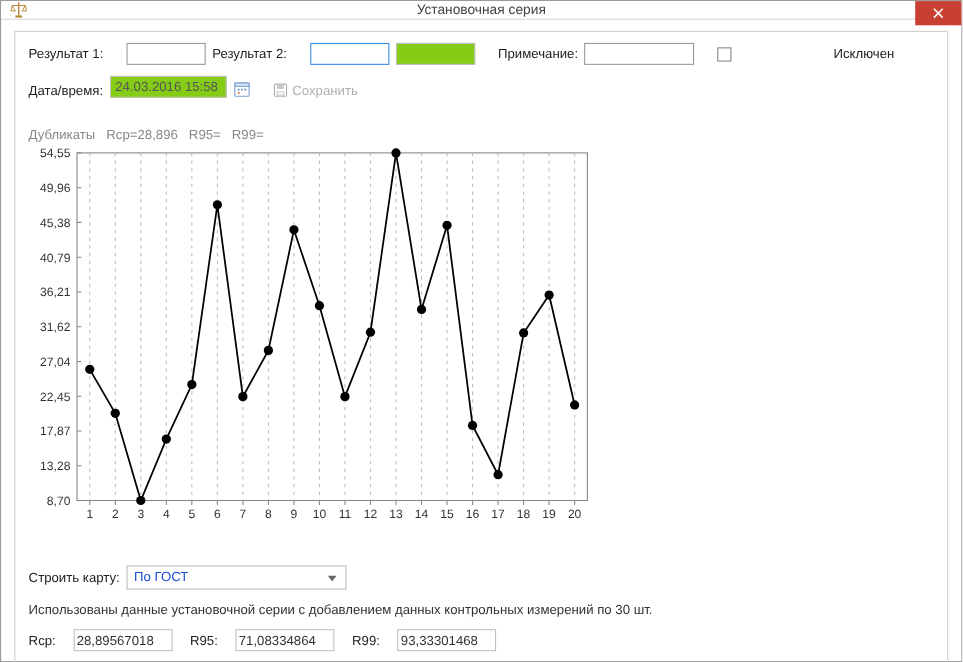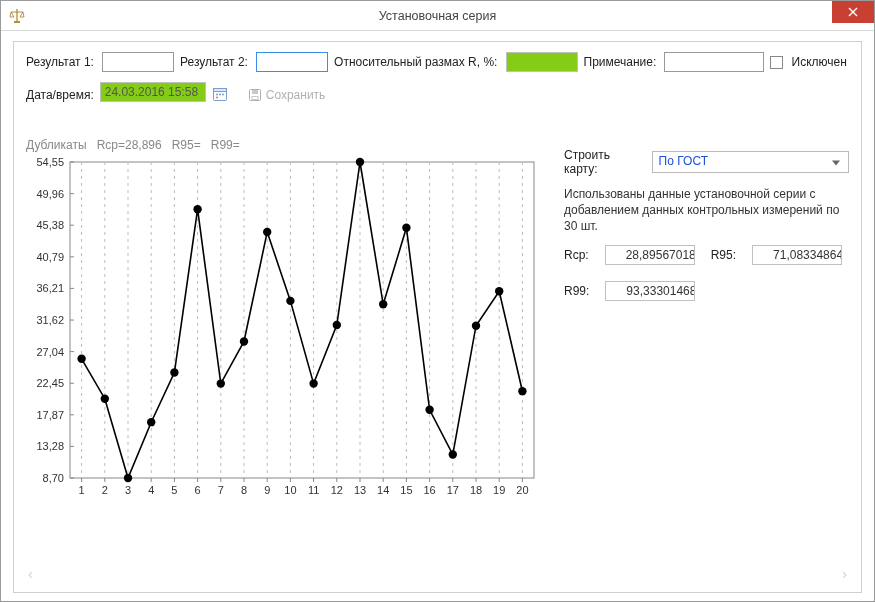--- a/index.html
+++ b/index.html
@@ -97,23 +97,23 @@
     width: 16px; height: 16px;
     display: inline-block;
   }
   .save-btn {
     display: inline-flex; align-items: center; gap: 4px;
     color: #b0b0b0;
     cursor: default;
     font-size: 12px;
   }
   .chart-area {
-    margin-top: 36px;
+    margin-top: 26px;
     flex: 1;
-    display: flex; flex-direction: row;
+    display: flex; flex-direction: column;
     gap: 18px;
   }
   .chart-left {
     display: flex; flex-direction: column;
     width: 520px;
   }
   .chart-title {
     color: #888;
     font-size: 12px;
     margin-bottom: 4px;
@@ -144,21 +144,21 @@
     transform: translateY(-30%);
     border-left: 4px solid transparent;
     border-right: 4px solid transparent;
     border-top: 5px solid #666;
   }
   .note-text { color: #333; font-size: 12px; line-height: 1.35; }
   .stat-row { display: flex; align-items: center; gap: 16px; flex-wrap: wrap; }
   .stat-field {
     height: 20px;
     border: 1px solid #c0c0c0;
-    padding: 2px 20px;
+    padding: 2px 2px;
     font-size: 12px;
     width: 90px;
     color: #333;
     white-space: nowrap;
     overflow: hidden;
   }
   .bottom-nav {
     margin-top: auto;
     height: 24px;
     display: flex; align-items: center;
@@ -197,21 +197,20 @@
   </div>
 
   <div class="content">
     <div class="panel">
 
       <div class="top-grid">
         <span class="label">Результат 1:</span>
         <input class="field w72" value="" style="">
         <span class="label">Результат 2:</span>
         <input class="field w72 focused" value="" style="">
-        <span class="label">Относительный размах R, %:</span>
         <div class="field readonly w72"></div>
         <span class="label">Примечание:</span>
         <input class="field w100" value="" style="">
         <span class="checkbox"></span>
         <span class="label">Исключен</span>
       </div>
 
       <div class="secondrow">
         <span class="label">Дата/время:</span>
         <div class="field readonly" style="width:106px">24.03.2016 15:58</div>

